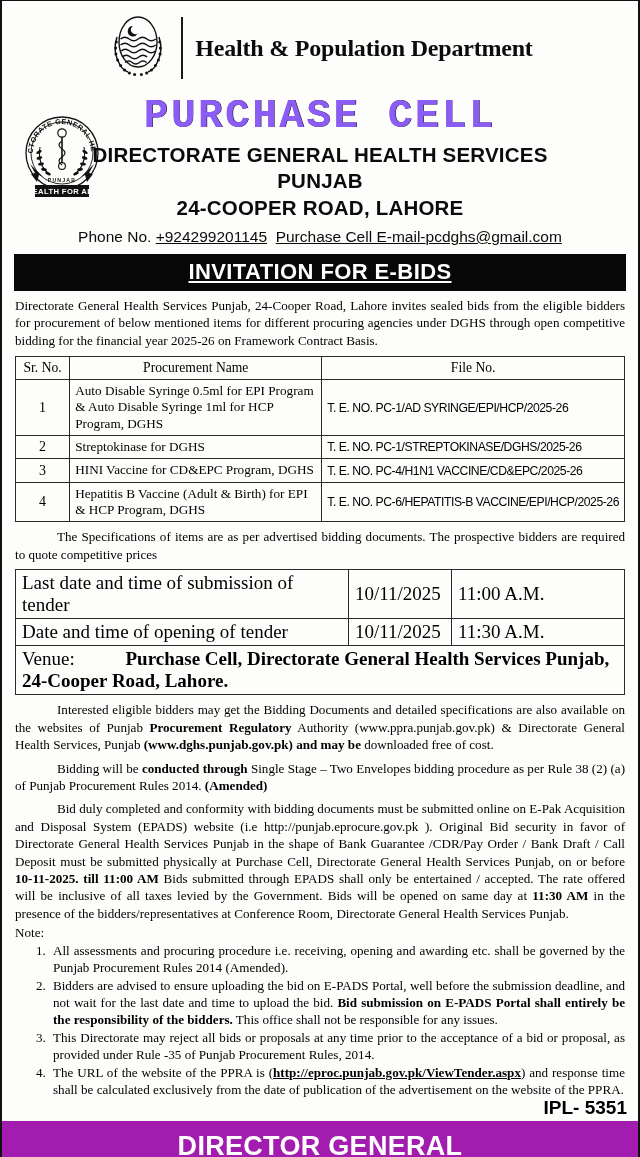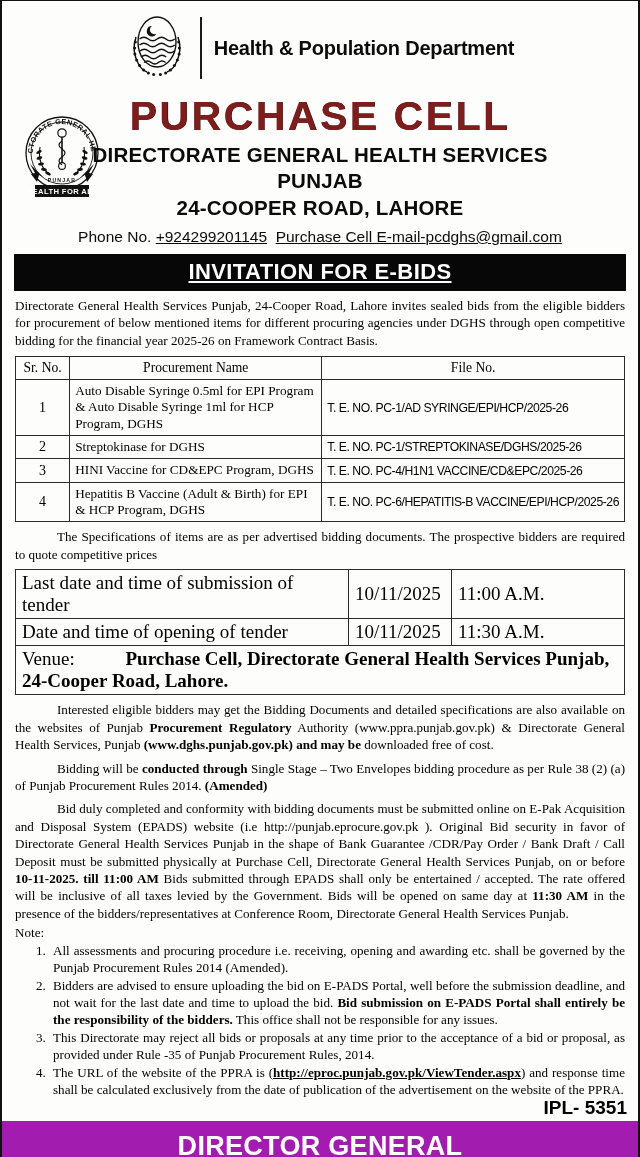--- a/index.html
+++ b/index.html
@@ -33,49 +33,49 @@
     padding: 10px 0 4px 0;
   }
   .emblem-punjab { width: 62px; height: 74px; flex: none; }
   .mast-divider {
     width: 2px;
     height: 62px;
     background: #1a1a1a;
     flex: none;
   }
   .mast-title {
-    font-family: Liberation Sans, sans-serif;
-    font-size: 20px;
+    font-family: Liberation Serif, serif;
+    font-size: 24px;
     font-weight: 600;
     letter-spacing: -0.2px;
     color: #0b0b0b;
     white-space: nowrap;
   }
 
   
   .titleblock {
     position: relative;
     text-align: center;
     padding: 4px 0 2px 0;
   }
   .seal-dghs {
     position: absolute;
     left: 14px;
     top: 22px;
     width: 92px;
     height: 96px;
   }
   .purchase-cell {
-    font-family: Liberation Sans, sans-serif;
+    font-family: Liberation Mono, monospace;
     font-size: 41px;
     font-weight: bold;
     letter-spacing: 2.5px;
     line-height: 1.05;
     margin: 2px 0 4px 0;
-    color: #7f1d1d;
+    color: #8b5cf6;
     text-shadow: 0.4px 0 0 #0a0a0a;
   }
   .org-line {
     font-family: "Liberation Sans", sans-serif;
     font-size: 20.5px;
     font-weight: 600;
     letter-spacing: 0.2px;
     line-height: 1.28;
     color: #0b0b0b;
   }

